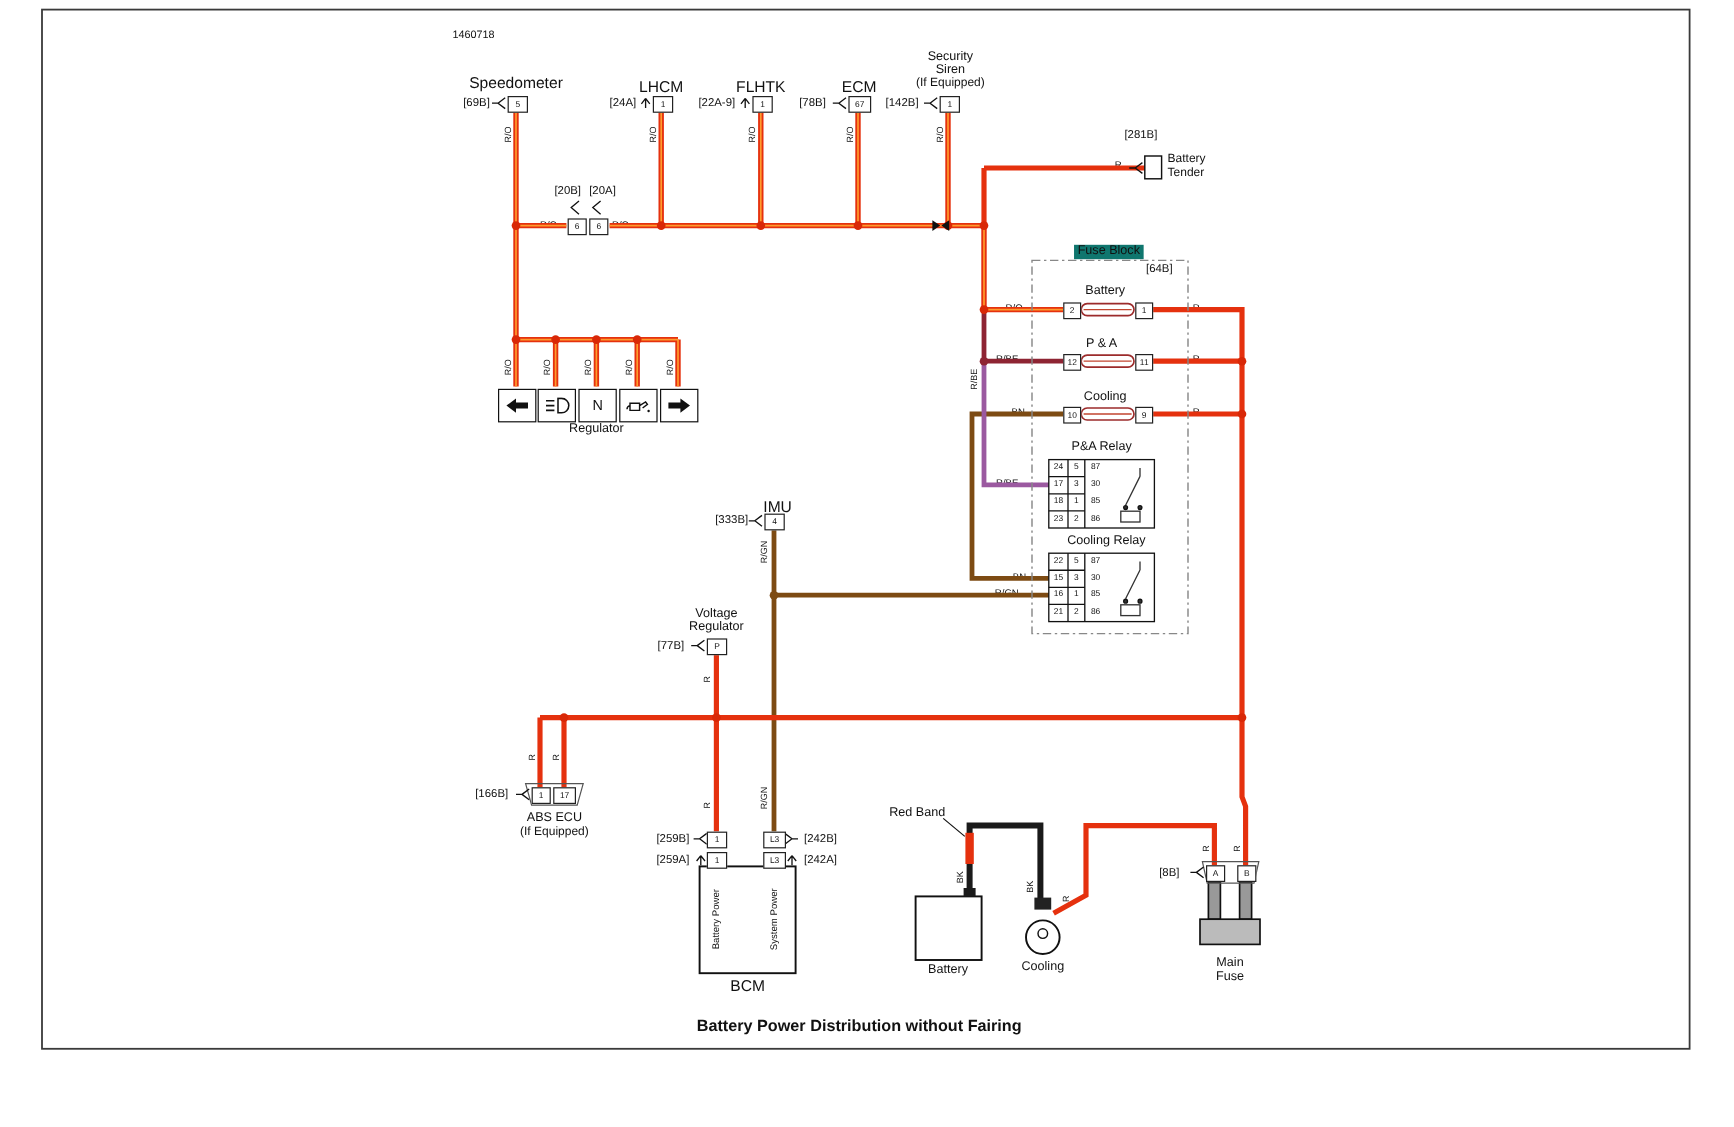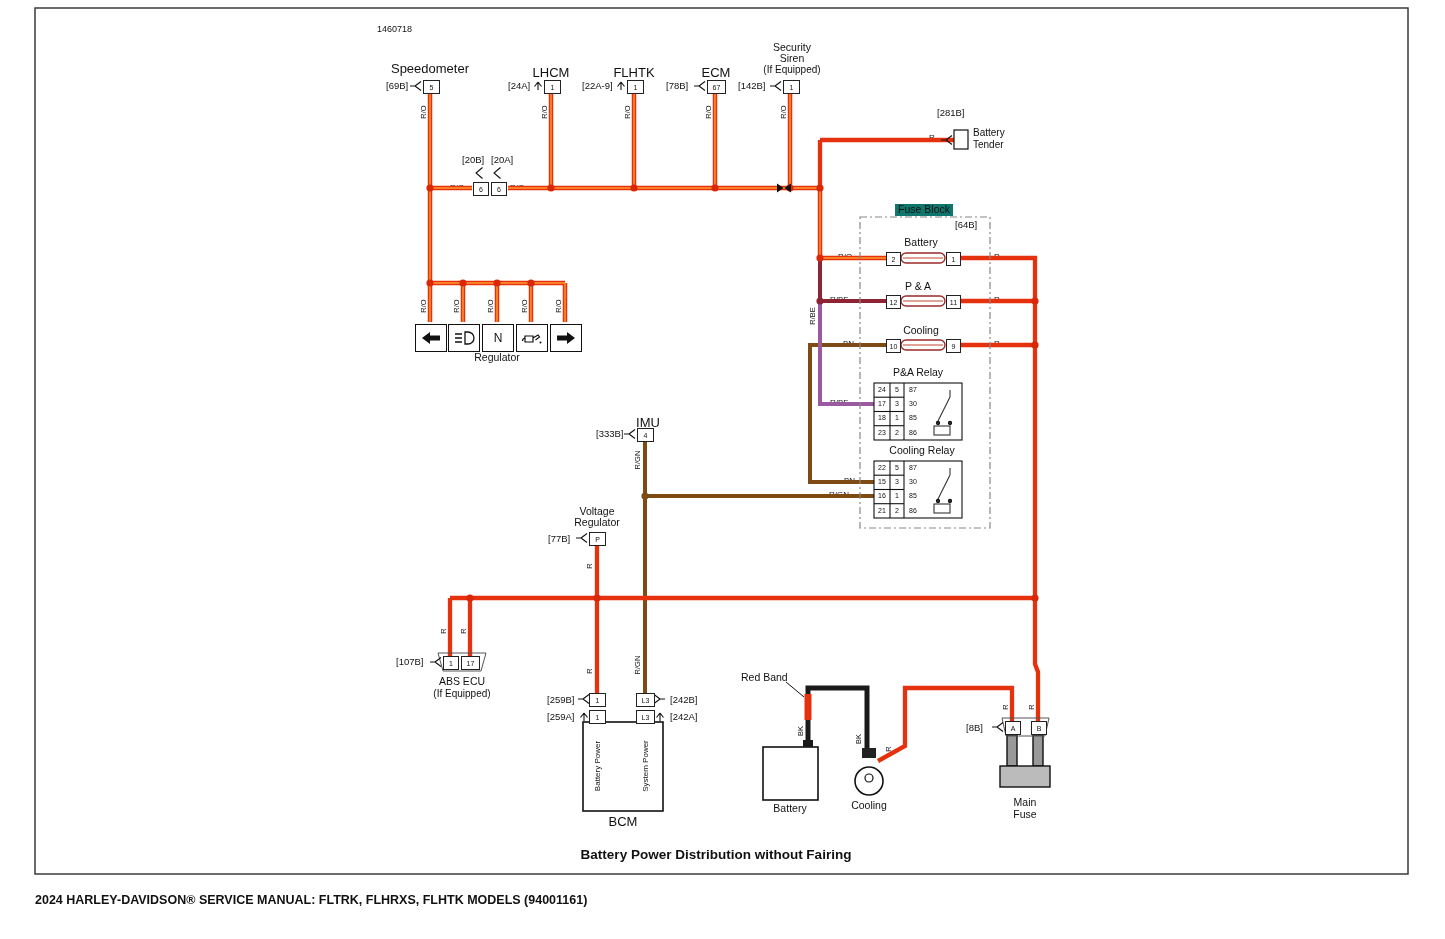--- a/index.html
+++ b/index.html
@@ -301,21 +301,21 @@
   <span class="vl" style="left:637px;top:460px">R/GN</span>
 
   <span class="cn nm2" style="left:597px;top:506px">Voltage</span>
   <span class="cn nm2" style="left:597px;top:517px">Regulator</span>
   <span class="lbl br" style="left:548px;top:534px">[77B]</span>
   <div class="pin" style="left:589px;top:532px;width:15px;height:12px">P</div>
   <span class="vl" style="left:589px;top:566px">R</span>
 
   <span class="vl" style="left:443px;top:631px">R</span>
   <span class="vl" style="left:463px;top:631px">R</span>
-  <span class="lbl br" style="left:396px;top:657px">[107B]</span>
+  <span class="lbl br" style="left:396px;top:657px">[166B]</span>
   <div class="pin" style="left:443px;top:656px;width:14px;height:12px">1</div>
   <div class="pin" style="left:461px;top:656px;width:17px;height:12px">17</div>
   <span class="cn nm2" style="left:462px;top:676px">ABS ECU</span>
   <span class="cn" style="left:462px;top:688px;font-size:10px">(If Equipped)</span>
 
   <span class="vl" style="left:589px;top:671px">R</span>
   <span class="vl" style="left:637px;top:665px">R/GN</span>
   <span class="lbl br" style="left:547px;top:695px">[259B]</span>
   <span class="lbl br" style="left:547px;top:712px">[259A]</span>
   <div class="pin" style="left:589px;top:693px;width:15px;height:12px">1</div>
@@ -338,15 +338,14 @@
 
   <span class="vl" style="left:1005px;top:707px">R</span>
   <span class="vl" style="left:1031px;top:707px">R</span>
   <span class="lbl br" style="left:966px;top:723px">[8B]</span>
   <div class="pin" style="left:1005px;top:721px;width:14px;height:12px">A</div>
   <div class="pin" style="left:1031px;top:721px;width:14px;height:12px">B</div>
   <span class="cn nm2" style="left:1025px;top:797px">Main</span>
   <span class="cn nm2" style="left:1025px;top:809px">Fuse</span>
 
   <span class="caption" style="left:716px;top:847px">Battery Power Distribution without Fairing</span>
-  <span class="footer" style="left:35px;top:893px">2024 HARLEY-DAVIDSON® SERVICE MANUAL: FLTRK, FLHRXS, FLHTK MODELS (94001161)</span>
 
 </div>
 
 </body></html>

